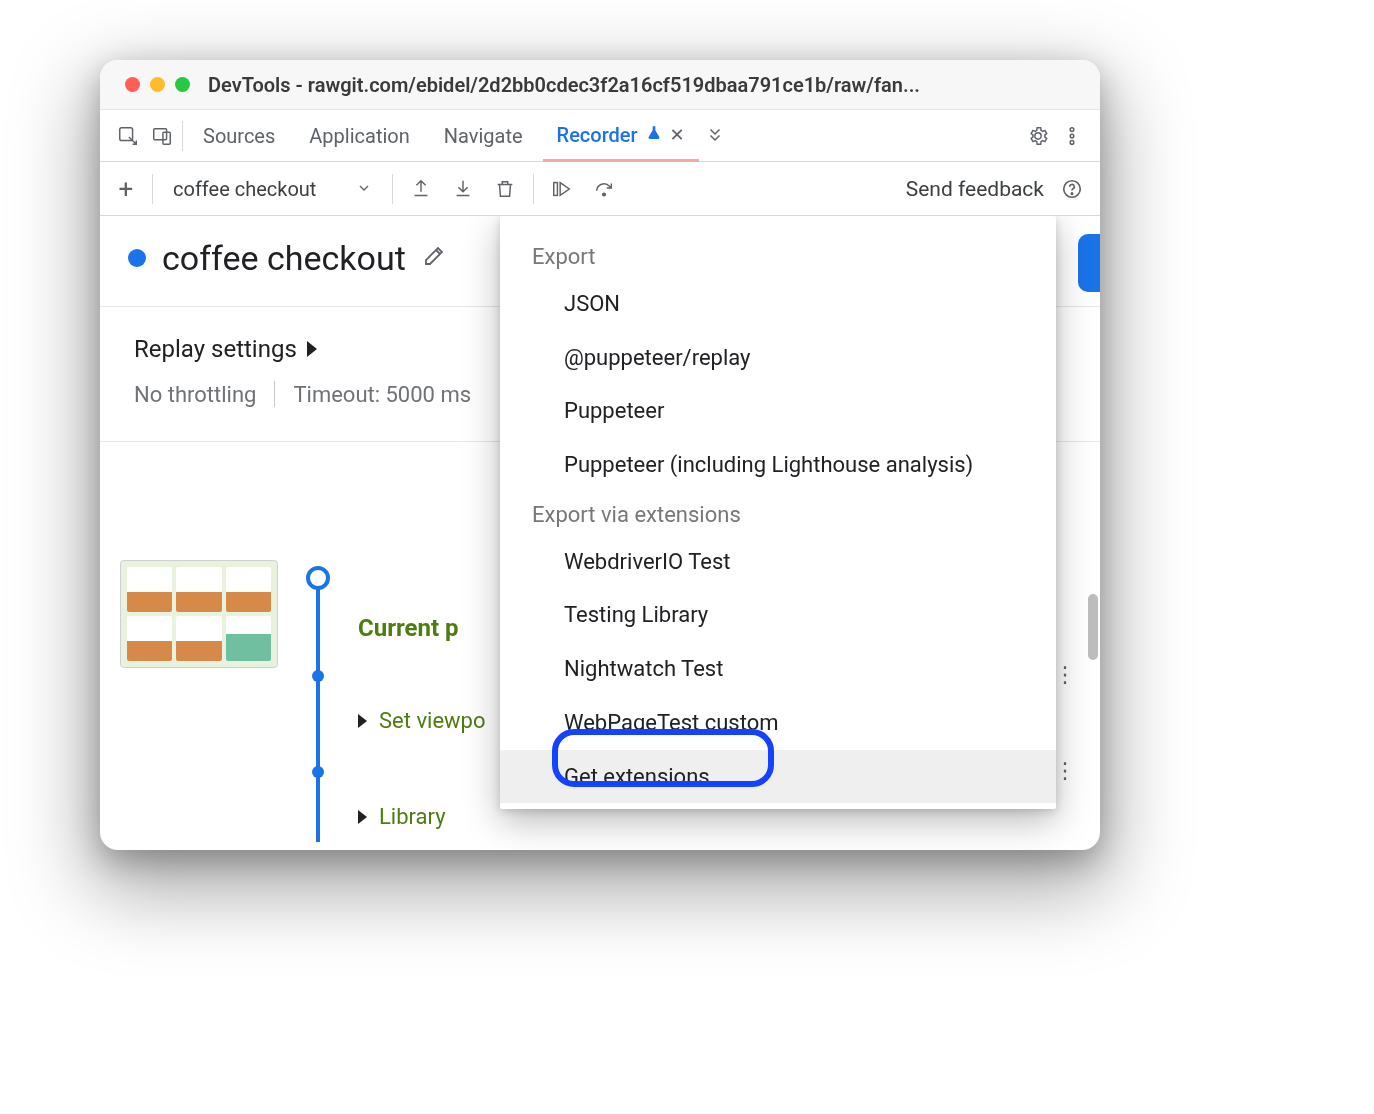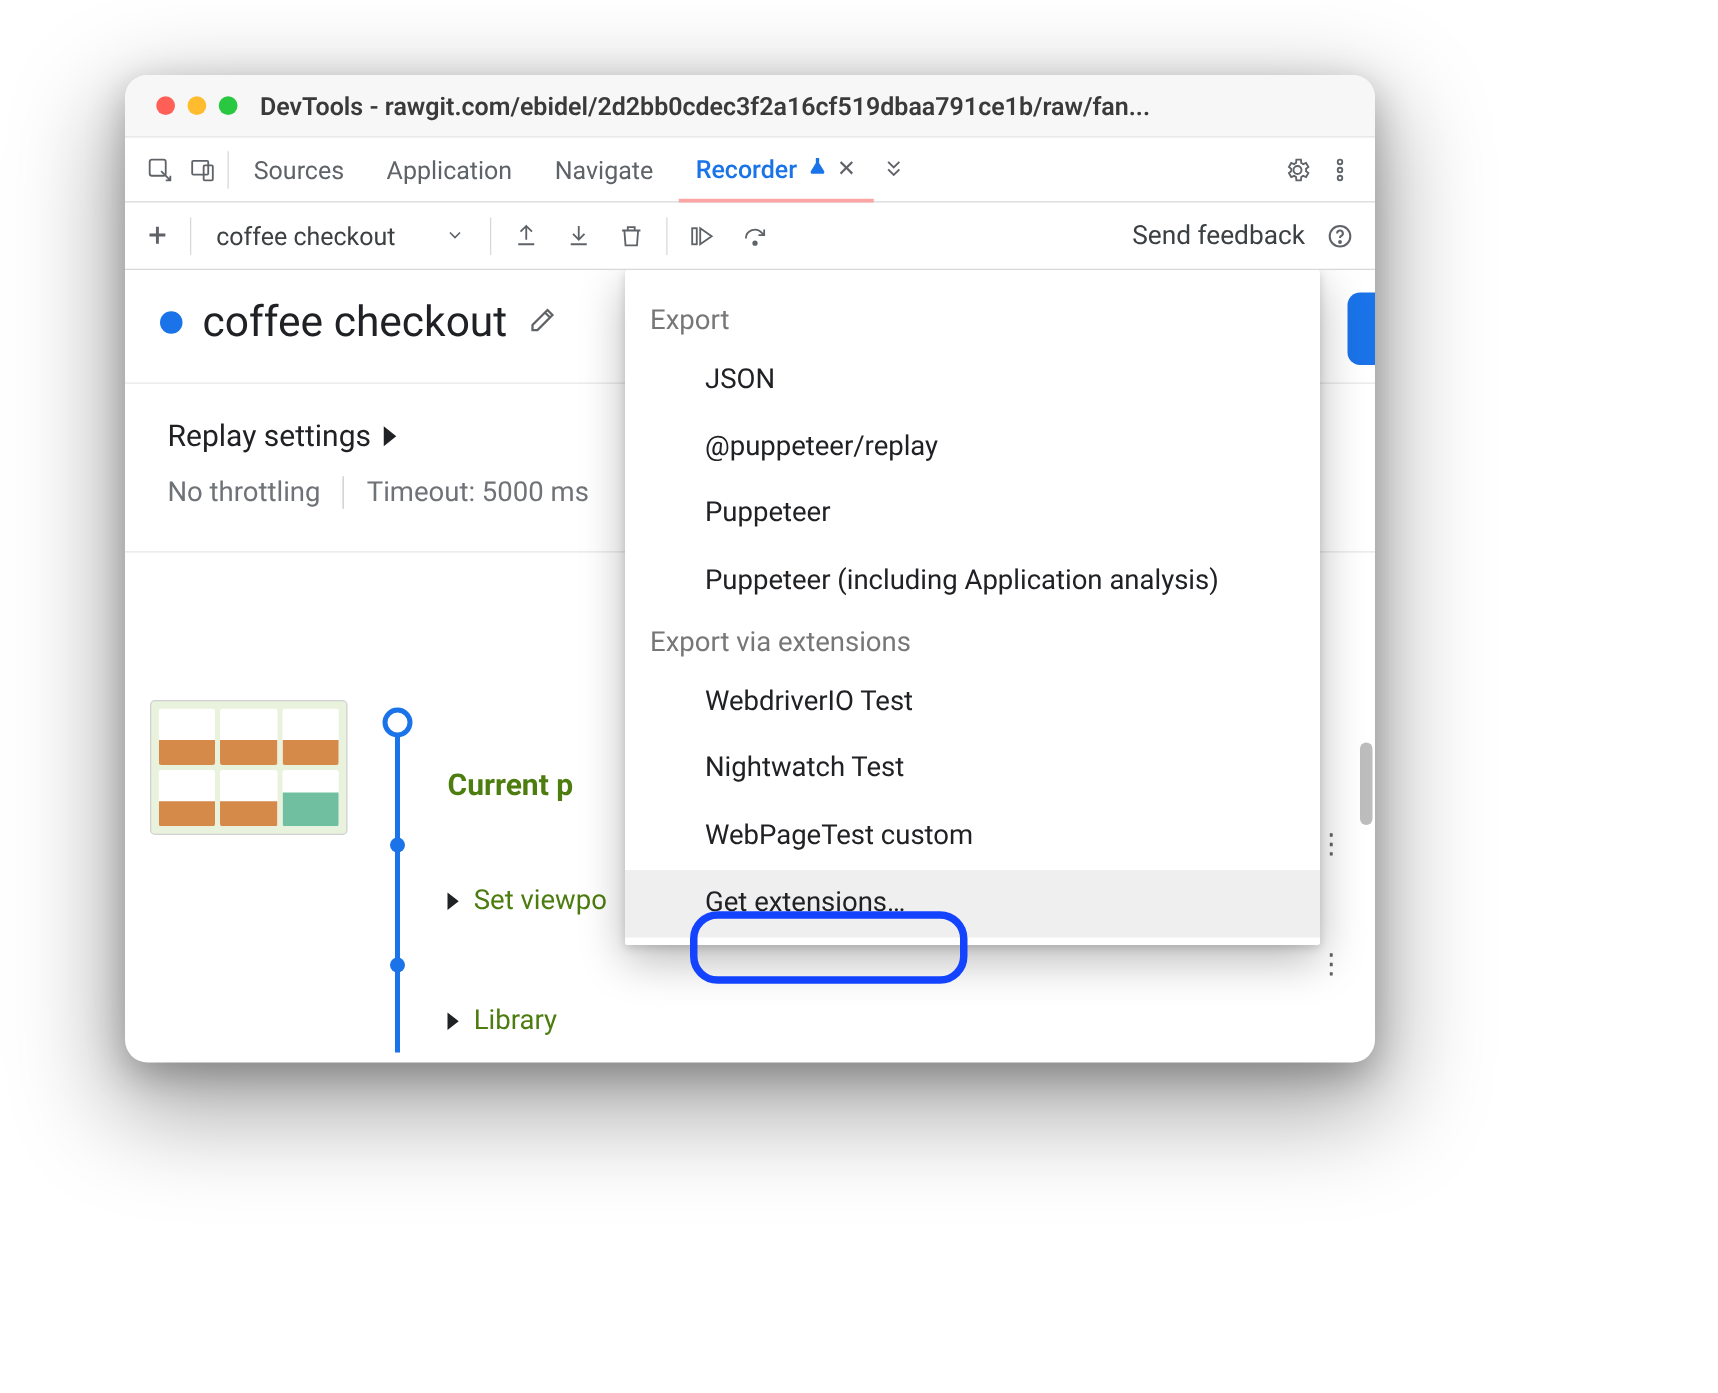--- a/index.html
+++ b/index.html
@@ -128,21 +128,21 @@
   position:absolute;
   left:400px; top:0px;
   width:556px;
   background:#fff;
   box-shadow: 0 12px 36px rgba(0,0,0,0.28), 0 2px 8px rgba(0,0,0,0.15);
   border-radius:2px;
   padding: 18px 0 6px 0;
   font-size:22px;
   color:#202124;
 }
-.dd-header { color:#777; padding: 10px 20px 8px 20px; font-size:22px; }
+.dd-header { color:#777; padding: 10px 20px 8px 32px; font-size:22px; }
 .dd-item { padding: 12px 20px 12px 64px; line-height:1.35; cursor:pointer; }
 .dd-item.hover { background:#efefef; }
 .dd-highlight {
   position:absolute;
   left:452px; top:513px;
   width:222px; height:58px;
   border:6px solid #1443ff;
   border-radius:22px;
   pointer-events:none;
 }
@@ -317,23 +317,24 @@
       <div class="step-dots sd2">⋮</div>
     </div>
 
     <div class="vscroll"></div>
 
     <div class="dropdown">
       <div class="dd-header">Export</div>
       <div class="dd-item">JSON</div>
       <div class="dd-item">@puppeteer/replay</div>
       <div class="dd-item">Puppeteer</div>
-      <div class="dd-item">Puppeteer (including Application analysis)</div>
+      <div class="dd-item">Puppeteer (including Lighthouse analysis)</div>
       <div class="dd-header">Export via extensions</div>
       <div class="dd-item">WebdriverIO Test</div>
+      <div class="dd-item">Testing Library</div>
       <div class="dd-item">Nightwatch Test</div>
       <div class="dd-item">WebPageTest custom</div>
       <div class="dd-item hover">Get extensions…</div>
     </div>
     <div class="dd-highlight"></div>
 
   </div>
 </div>
 
 </body></html>

